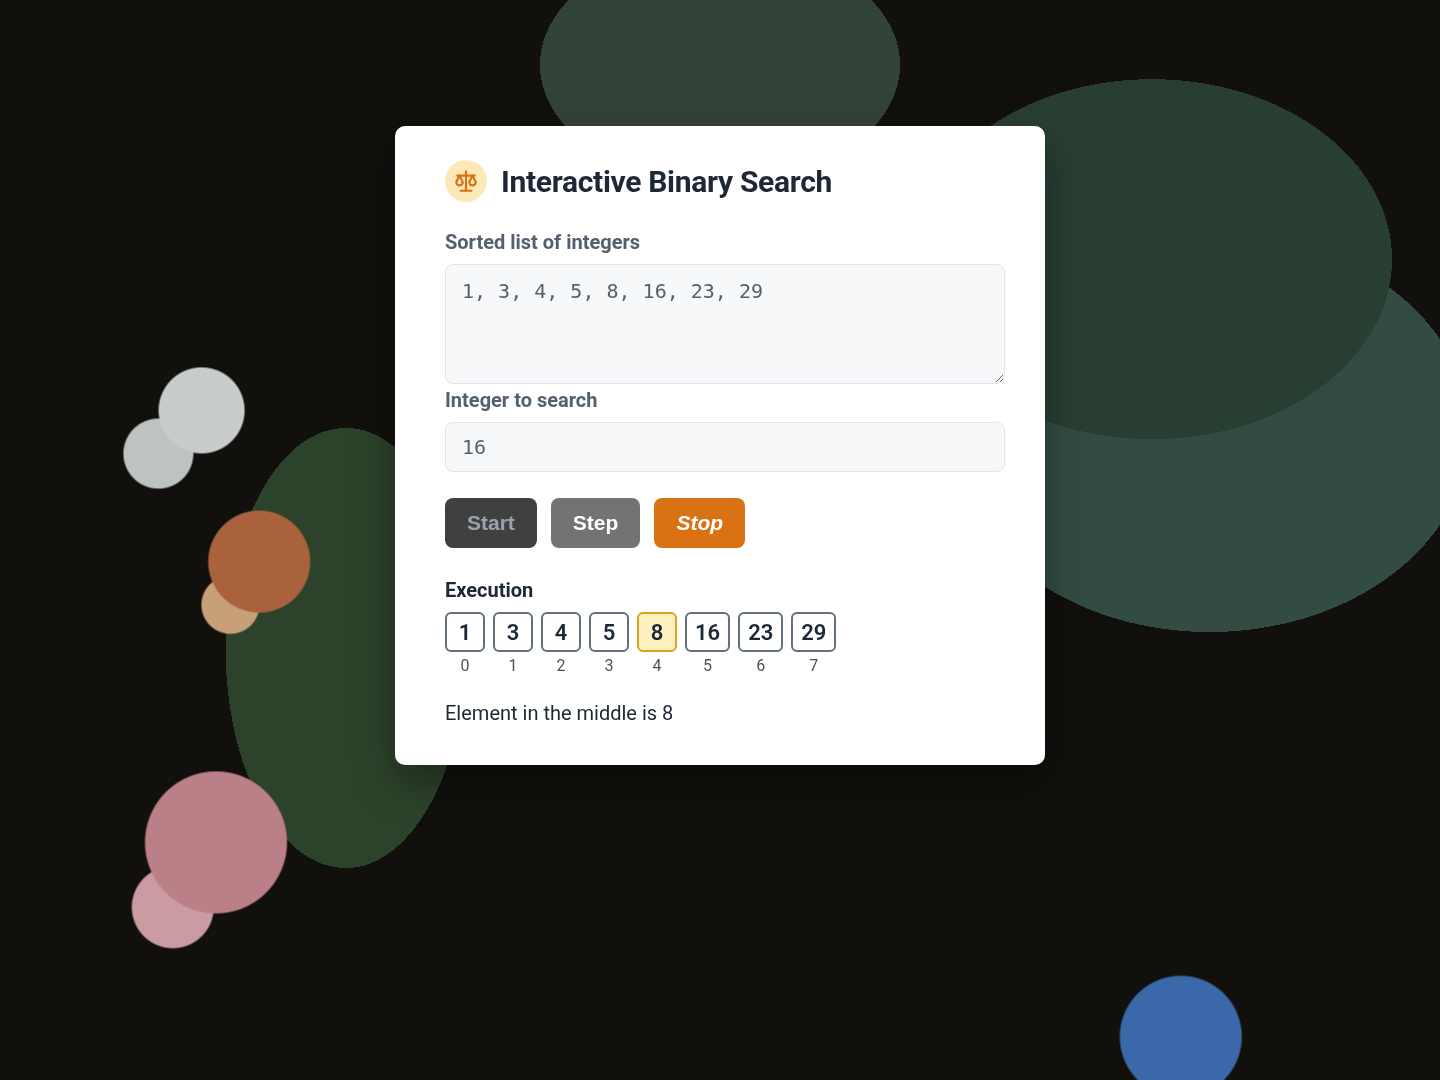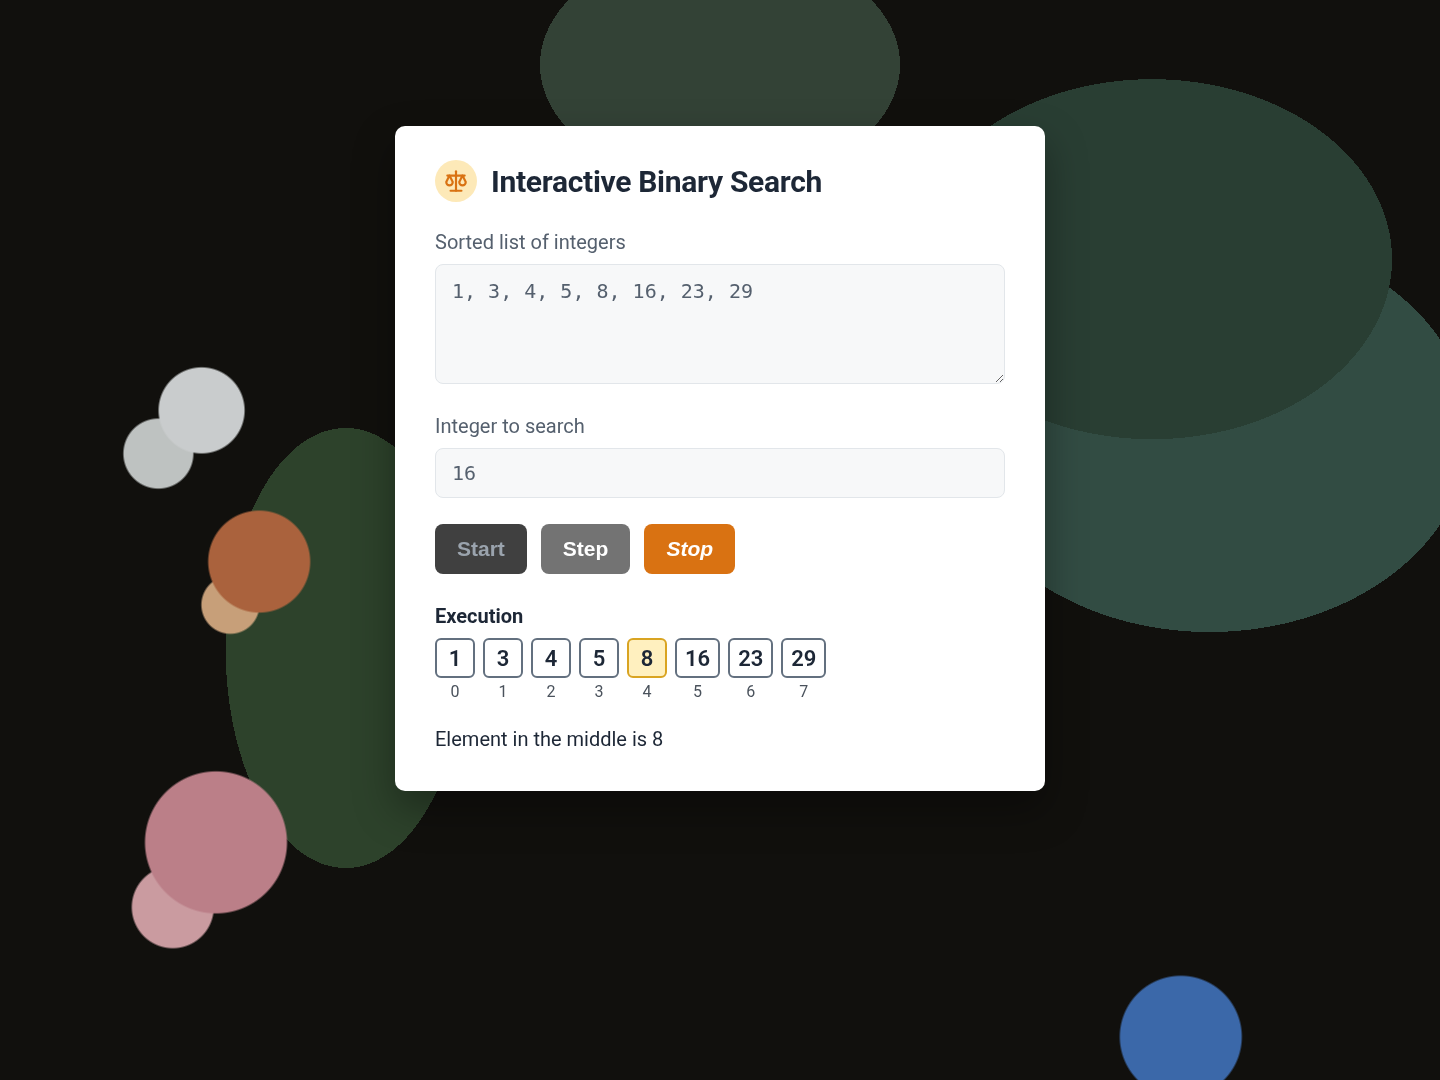--- a/index.html
+++ b/index.html
@@ -29,40 +29,39 @@
     filter: saturate(0.85) brightness(0.9);
   }
   .card {
     position: absolute;
     left: 50%; top: 126px;
     transform: translateX(-50%);
     width: 650px;
     background: #fff;
     border-radius: 10px;
     box-shadow: 0 18px 40px rgba(0,0,0,0.35);
-    padding: 34px 40px 40px 40px;
+    padding: 34px 40px 40px 50px;
   }
   .title-row { display: flex; align-items: center; gap: 14px; margin-bottom: 28px; }
   .app-icon {
     width: 42px; height: 42px; border-radius: 50%;
     background: #fde9b8;
     display: flex; align-items: center; justify-content: center;
     flex: 0 0 42px;
   }
   .app-icon svg { width: 26px; height: 26px; }
   h1.title { font-size: 30px; font-weight: 700; color: #1d2736; letter-spacing: -0.01em; }
-  .field-label { font-size: 20px; color: #55606e; margin-bottom: 10px; font-weight: 400; }
+  .field-label { font-size: 20px; color: #55606e; margin-bottom: 10px; font-weight: 700; }
   textarea.list-input {
     width: 100%; height: 120px; resize: both;
     border: 1px solid #e2e6ea; border-radius: 8px;
     background: #f7f8f9;
     padding: 14px 16px;
     font-family: ui-monospace, SFMono-Regular, Menlo, Consolas, monospace;
     font-size: 20px; color: #55606e;
-    margin-bottom: 26px;
   }
   input.search-input {
     width: 100%; height: 50px;
     border: 1px solid #e2e6ea; border-radius: 8px;
     background: #f7f8f9;
     padding: 0 16px;
     font-family: ui-monospace, SFMono-Regular, Menlo, Consolas, monospace;
     font-size: 20px; color: #55606e;
     margin-bottom: 26px;
   }

